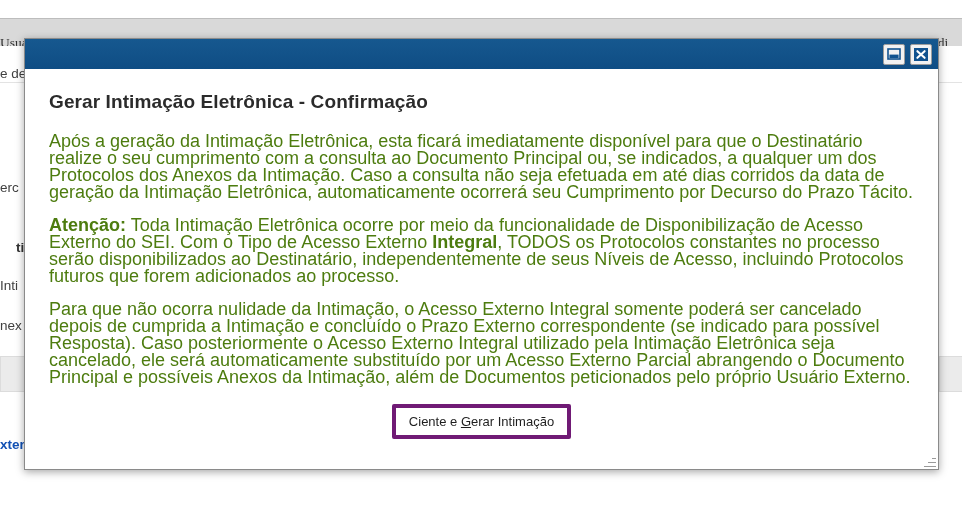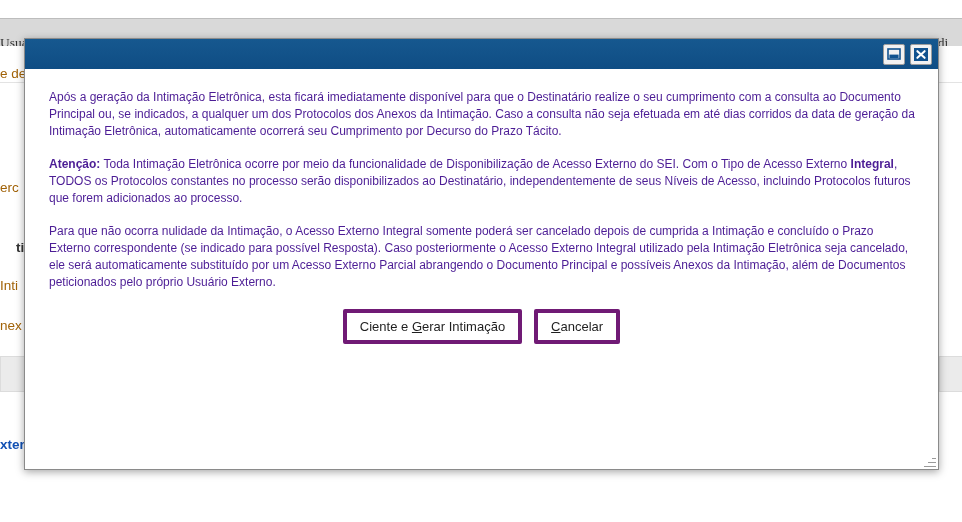--- a/index.html
+++ b/index.html
@@ -58,21 +58,21 @@
     position: absolute;
     top: 9px;
     white-space: nowrap;
     overflow: hidden;
   }
 
   .bg-left-label {
     position: absolute;
     left: 0;
     font-size: 13.5px;
-    color: #a16207;
+    color: #404040;
     white-space: nowrap;
   }
   .bg-left-strong {
     position: absolute;
     left: 0;
     font-size: 13.5px;
     color: #333333;
     font-weight: bold;
     white-space: nowrap;
   }
@@ -132,23 +132,23 @@
     box-sizing: border-box;
   }
   .modal-heading {
     font-size: 19px;
     font-weight: bold;
     color: #2b2b2b;
     margin: 2px 0 20px 2px;
     letter-spacing: 0.1px;
   }
   .modal-p {
-    font-size: 12px;
+    font-size: 18px;
     line-height: 17px;
-    color: #4c1d95;
+    color: #4d7c0f;
     margin: 0 0 16px 2px;
     text-align: left;
   }
   .modal-p b { font-weight: bold; }
 
   .modal-actions {
     margin-top: 18px;
     display: flex;
     justify-content: center;
     gap: 12px;
@@ -218,31 +218,31 @@
     </div>
     <div class="win-btn">
       <svg width="14" height="13" viewBox="0 0 14 13" aria-hidden="true">
         <rect x="0" y="0" width="14" height="13" fill="#10528f"></rect>
         <path d="M3.4 3.2 L10.6 9.8 M10.6 3.2 L3.4 9.8" stroke="#ffffff" stroke-width="2.1" stroke-linecap="round"></path>
       </svg>
     </div>
   </div>
 
   <div class="modal-body">
+    <div class="modal-heading">Gerar Intimação Eletrônica - Confirmação</div>
 
     <p class="modal-p"><span>Após a geração da Intimação Eletrônica, esta ficará imediatamente disponível para que o Destinatário realize o seu cumprimento com a consulta ao Documento Principal ou, se indicados, a qualquer um dos Protocolos dos Anexos da Intimação. Caso a consulta não seja efetuada em até dias corridos da data de geração da Intimação Eletrônica, automaticamente ocorrerá seu Cumprimento por Decurso do Prazo Tácito.</span></p>
 
 
     <p class="modal-p"><b>Atenção:</b><span> Toda Intimação Eletrônica ocorre por meio da funcionalidade de Disponibilização de Acesso Externo do SEI. Com o Tipo de Acesso Externo </span><b>Integral</b><span>, TODOS os Protocolos constantes no processo serão disponibilizados ao Destinatário, independentemente de seus Níveis de Acesso, incluindo Protocolos futuros que forem adicionados ao processo.</span></p>
 
     <p class="modal-p"><span>Para que não ocorra nulidade da Intimação, o Acesso Externo Integral somente poderá ser cancelado depois de cumprida a Intimação e concluído o Prazo Externo correspondente (se indicado para possível Resposta). Caso posteriormente o Acesso Externo Integral utilizado pela Intimação Eletrônica seja cancelado, ele será automaticamente substituído por um Acesso Externo Parcial abrangendo o Documento Principal e possíveis Anexos da Intimação, além de Documentos peticionados pelo próprio Usuário Externo.</span></p>
 
     <div class="modal-actions">
       <button class="dlg-btn"><span>Ciente e </span><span class="acc">G</span><span>erar Intimação</span></button>
-      <button class="dlg-btn"><span class="acc">C</span><span>ancelar</span></button>
     </div>
   </div>
 
   <div class="resize-handle">
     <span style="bottom:0;width:12px;"></span>
     <span style="bottom:4px;width:8px;"></span>
     <span style="bottom:8px;width:4px;"></span>
   </div>
 </div>
 

